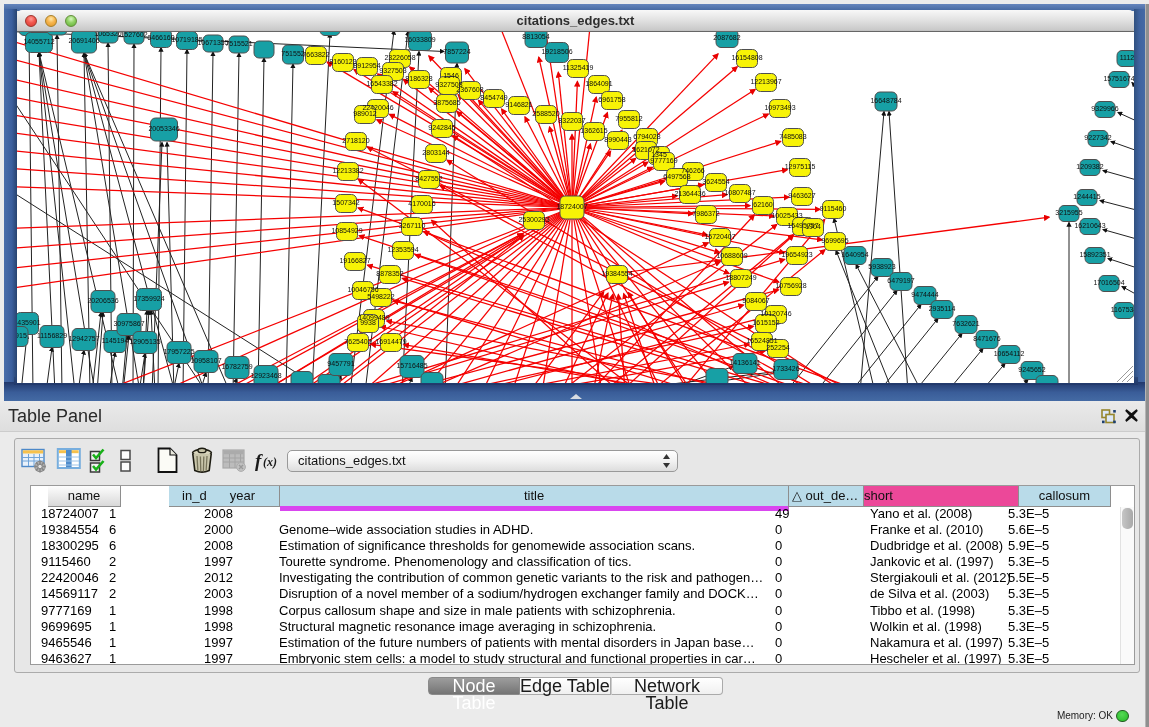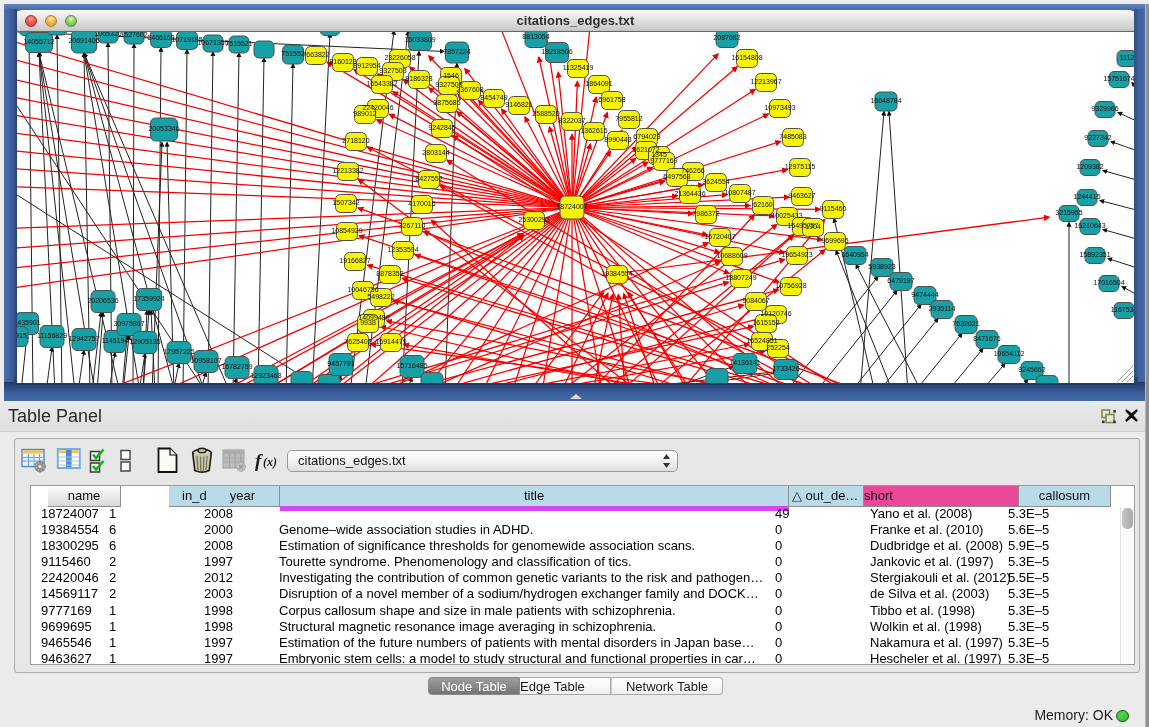--- a/index.html
+++ b/index.html
@@ -748,21 +748,21 @@
 
   <div class="abs" style="left:1089px;top:21px;width:14px;height:157px;background:#fafafa;border-left:1px solid #e2e2e2;"></div>
   <div class="abs" style="left:1091px;top:22px;width:11px;height:21px;background:linear-gradient(90deg,#c6c6c6,#a8a8a8);border-radius:5px;"></div>
 </div>
 <style>
 .r{position:relative;height:16.1px;white-space:nowrap;}
 .r span{position:absolute;top:0;line-height:16.1px;}
 .c1{left:10px;}.c2{left:78px;}.c3{left:173px;}.c4{left:248px;}.c5{left:744px;}.c6{left:819px;margin-left:20px;}.c7{left:977px;}
 </style>
 
-<div class="abs" style="left:428px;top:677px;height:18px;display:flex;font-size:13px;">
+<div class="abs" style="left:428px;top:677px;height:18px;display:flex;font-size:18px;">
   <div style="width:92px;background:linear-gradient(#9d9d9d,#747474);color:#fff;border:1px solid #8a8a8a;border-radius:4px 0 0 4px;text-align:center;line-height:17px;box-sizing:border-box;">Node Table</div>
   <div style="width:91px;background:linear-gradient(#ffffff,#f0f0f0);color:#1a1a1a;border:1px solid #aaa;border-left:none;text-align:left;line-height:17px;box-sizing:border-box;">Edge Table</div>
   <div style="width:112px;background:linear-gradient(#ffffff,#f0f0f0);color:#1a1a1a;border:1px solid #aaa;border-left:1px solid #ccc;border-radius:0 4px 4px 0;text-align:center;line-height:17px;box-sizing:border-box;">Network Table</div>
 </div>
 
-<div class="abs" style="left:1000px;top:709px;width:113px;text-align:right;font-size:14px;color:#1d1d1d;line-height:13px;">Memory: OK</div>
+<div class="abs" style="left:1000px;top:709px;width:113px;text-align:right;font-size:10px;color:#1d1d1d;line-height:13px;">Memory: OK</div>
 <div class="abs" style="left:1116px;top:709.5px;width:12.5px;height:12.5px;border-radius:50%;
   background:radial-gradient(circle at 45% 35%,#55da55,#33c233 70%,#28a828);border:1.4px solid #215c21;box-sizing:border-box;"></div>
 
 </body></html>

